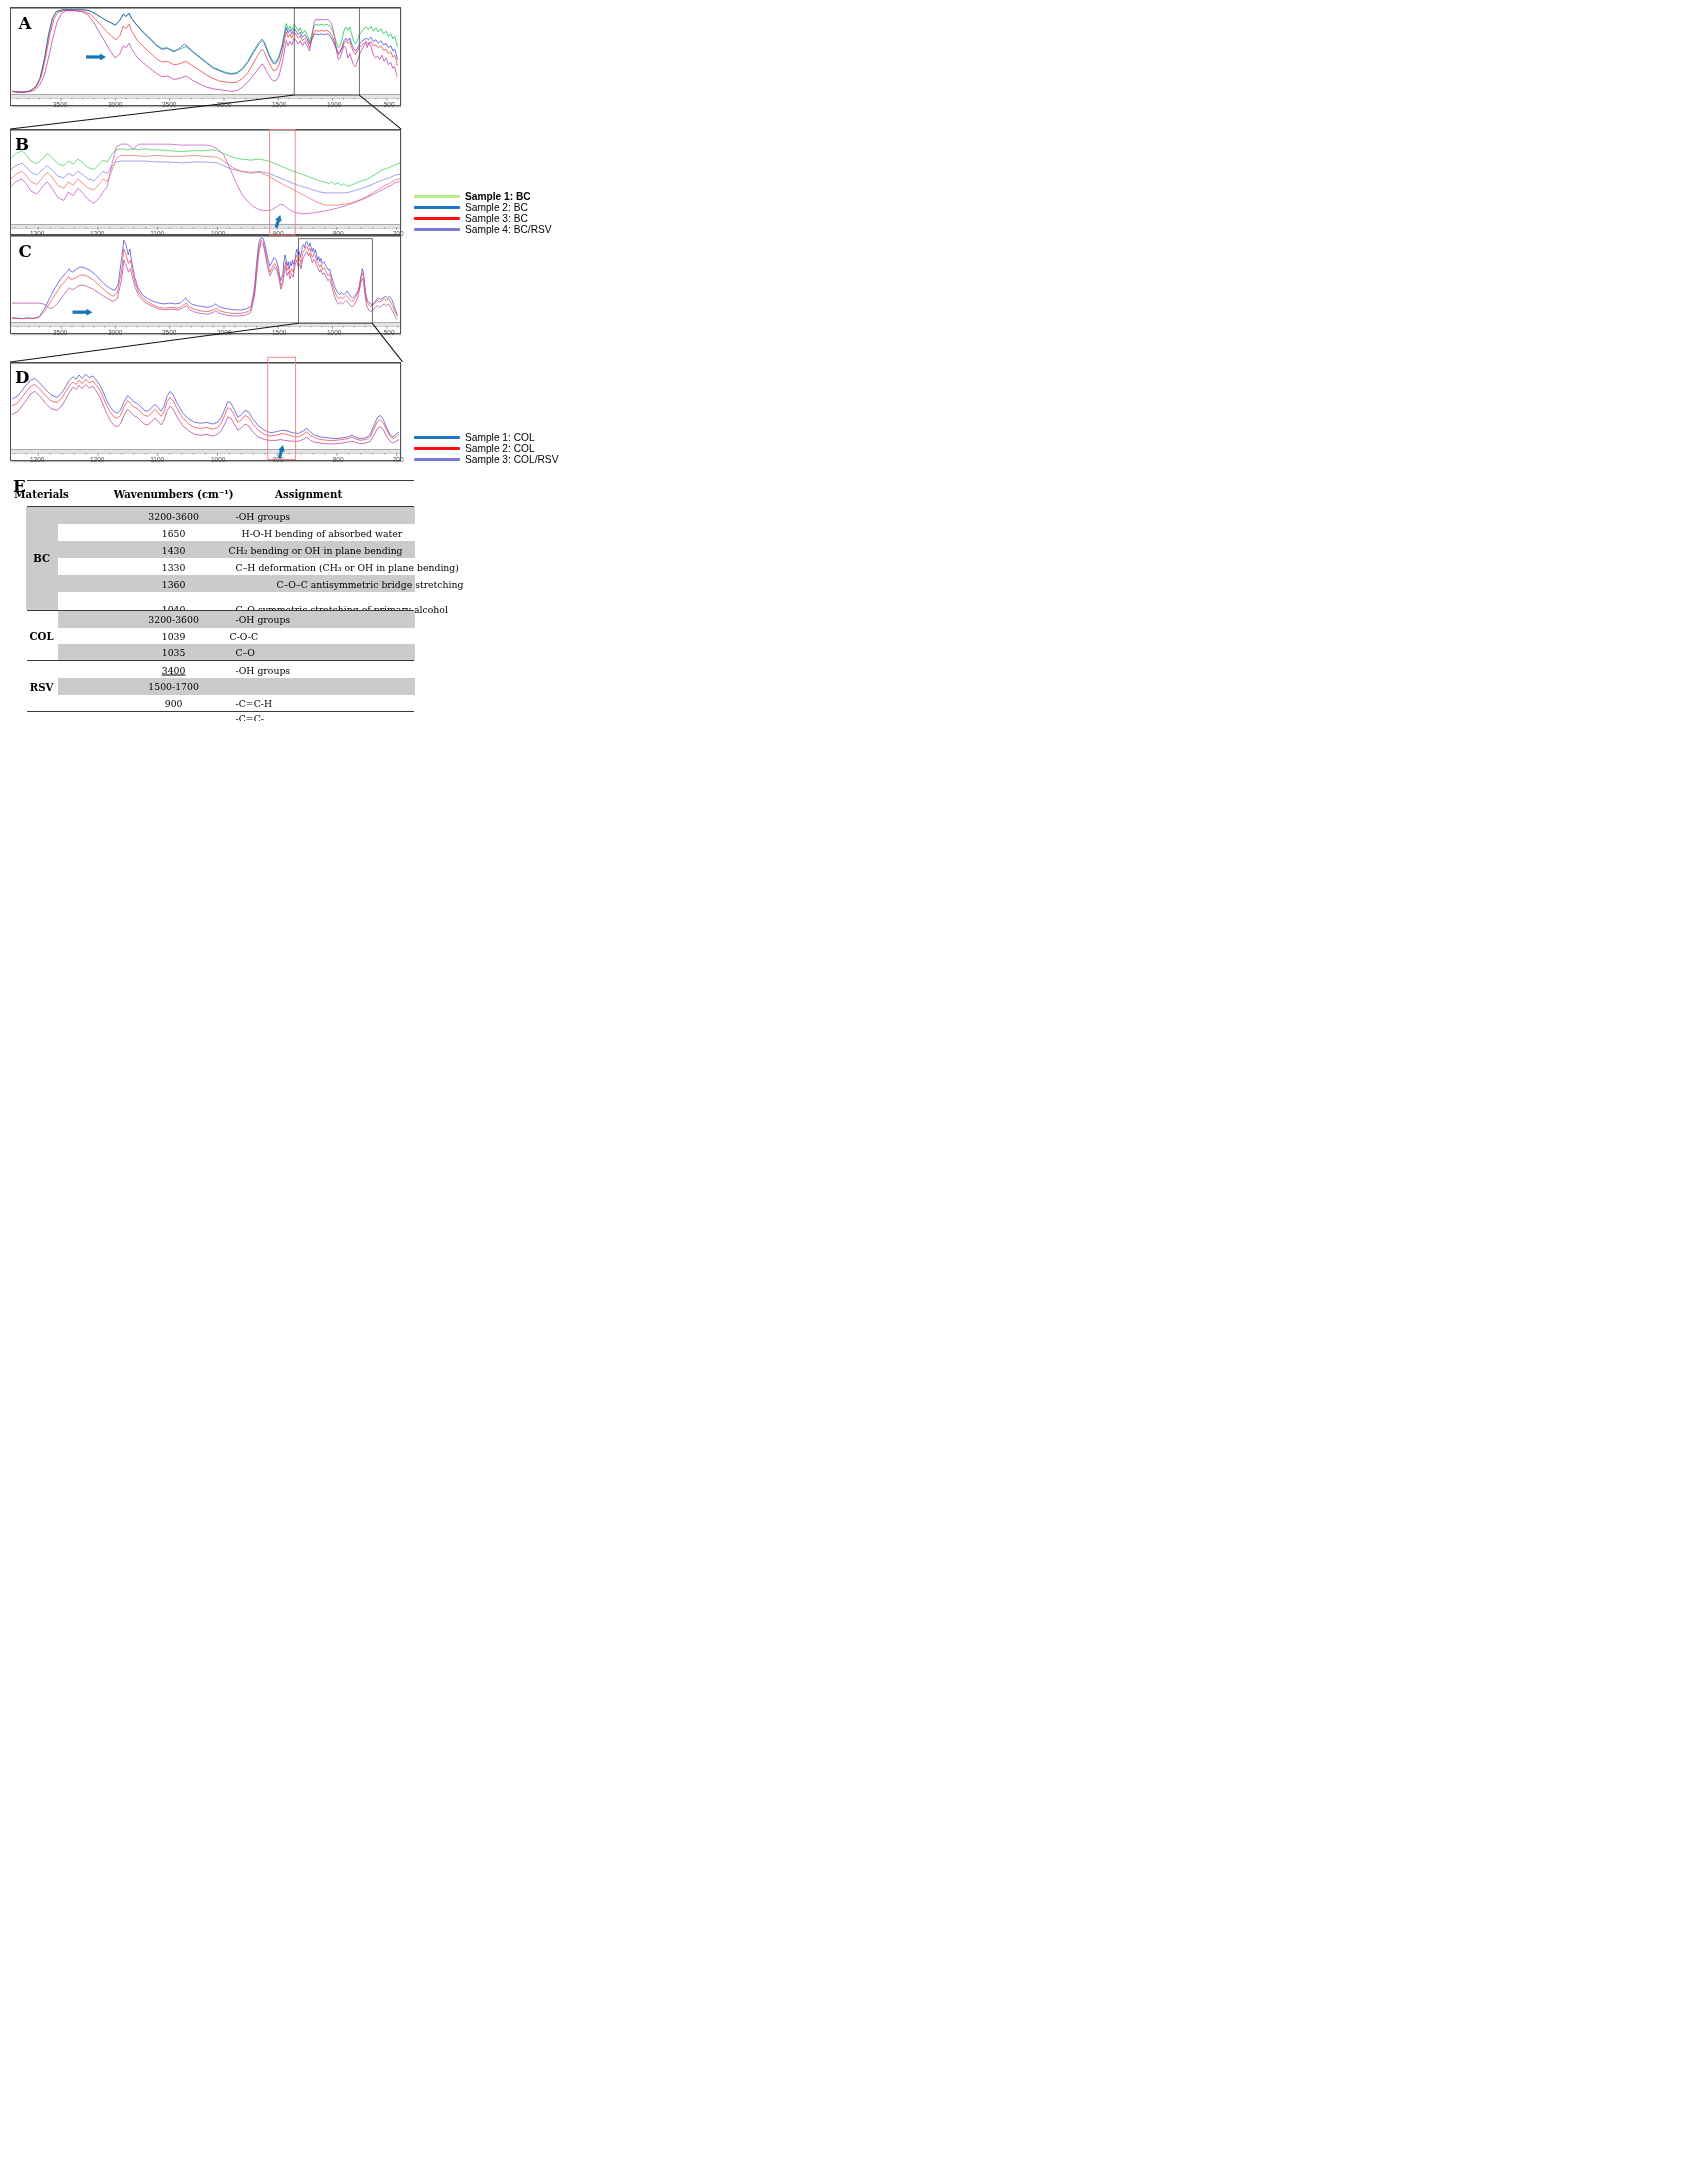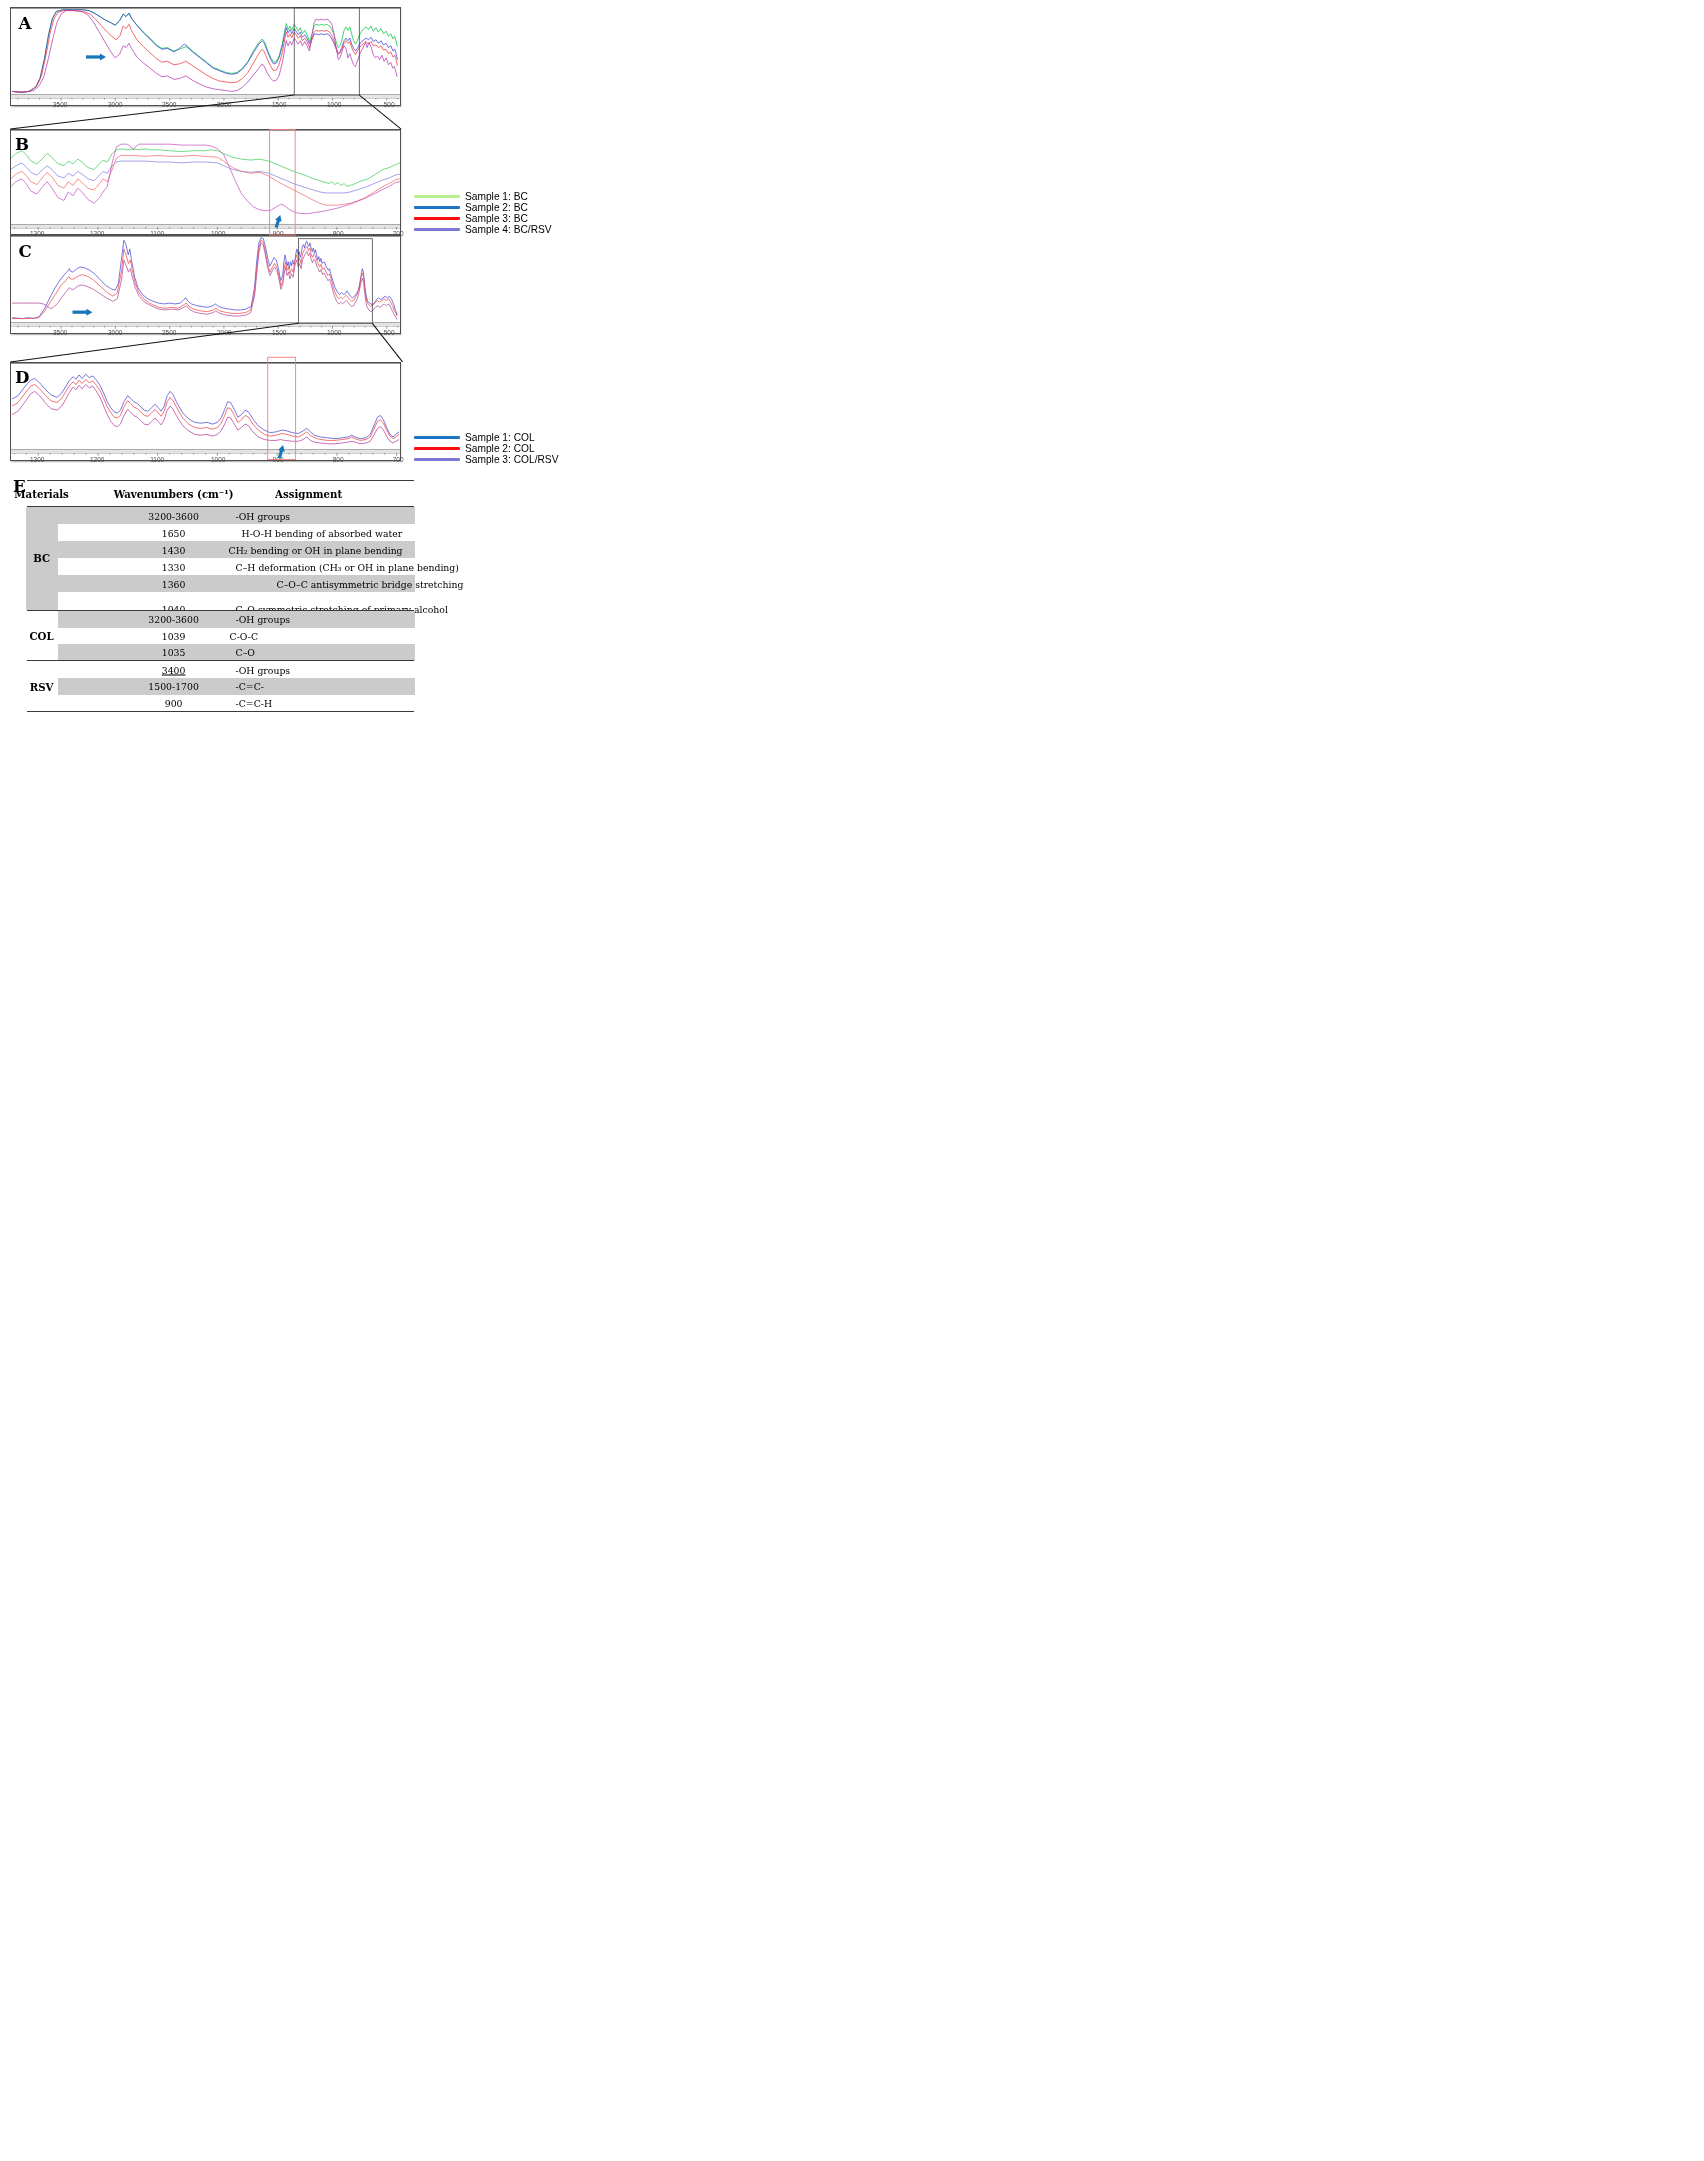--- a/index.html
+++ b/index.html
@@ -255,21 +255,21 @@
         <span class="ticklabel" style="left: 86px;">1200</span>
         <span class="ticklabel" style="left: 146px;">1100</span>
         <span class="ticklabel" style="left: 207px;">1000</span>
         <span class="ticklabel" style="left: 267px;">900</span>
         <span class="ticklabel" style="left: 327px;">800</span>
         <span class="ticklabel" style="left: 387px;">700</span>
       </div>
     </section>
 
   <div class="legend" id="legend-0" style="left:414px;top:191px;width:153px;height:47px;">
-      <div class="legendrow" style="top: 0px; left: 0px; right: 1px;">
+      <div class="legendrow" style="top: 0px; left: 0px; right: 1px; font-weight: bold;">
         <span class="swatch" style="background: rgb(185, 239, 142);"></span>
         <span class="legendtext">Sample 1: BC</span>
       </div>
       <div class="legendrow" style="top: 11px; left: 0px; right: 0px;">
         <span class="swatch" style="background: rgb(27, 118, 197);"></span>
         <span class="legendtext">Sample 2: BC</span>
       </div>
       <div class="legendrow" style="top: 22px; left: 0px; right: 0px;">
         <span class="swatch" style="background: rgb(251, 13, 13);"></span>
         <span class="legendtext">Sample 3: BC</span>
@@ -344,21 +344,21 @@
       </div>
       <div class="tbl-rule" style="left: 1.4px; right: 0px; width: 387px; top: 180px; height: 1.4px;"></div>
       <div class="cell-band" style="position: absolute; left: 0px; width: 32px; top: 182px; height: 50px; background: rgb(255, 255, 255);"></div>
       <span class="mat" style="position: absolute; left: 16px; top: 207px;">RSV</span>
       <div class="trow" style="left: 32px; width: 357px; top: 182px; height: 16.6px; background: rgb(255, 255, 255);">
         <span class="wn" style="left: 116px; text-decoration: underline;">3400</span>
         <span class="asg" style="left: 178px;">-OH groups</span>
       </div>
       <div class="trow" style="left: 32px; width: 357px; top: 198px; height: 16.6px; background: rgb(203, 203, 203);">
         <span class="wn" style="left: 116px;">1500-1700</span>
-        <span class="asg" style="left: 178px;">-C=C-</span>
+        <span class="asg" style="left: 178px; margin-top: 32px;">-C=C-</span>
       </div>
       <div class="trow" style="left: 32px; width: 357px; top: 215px; height: 16.6px; background: rgb(255, 255, 255);">
         <span class="wn" style="left: 116px;">900</span>
         <span class="asg" style="left: 178px;">-C=C-H</span>
       </div>
       <div class="tbl-rule" style="left: 1.4px; right: 0px; width: 387px; top: 231px; height: 1.4px;"></div>
     </div>
 
   <svg class="overlay" id="overlay" width="568" height="721" viewBox="0 0 1222 1550">
       <rect x="633" y="16" width="140" height="188" fill="none" stroke="#3d3d3d" stroke-width="1.6"></rect>

